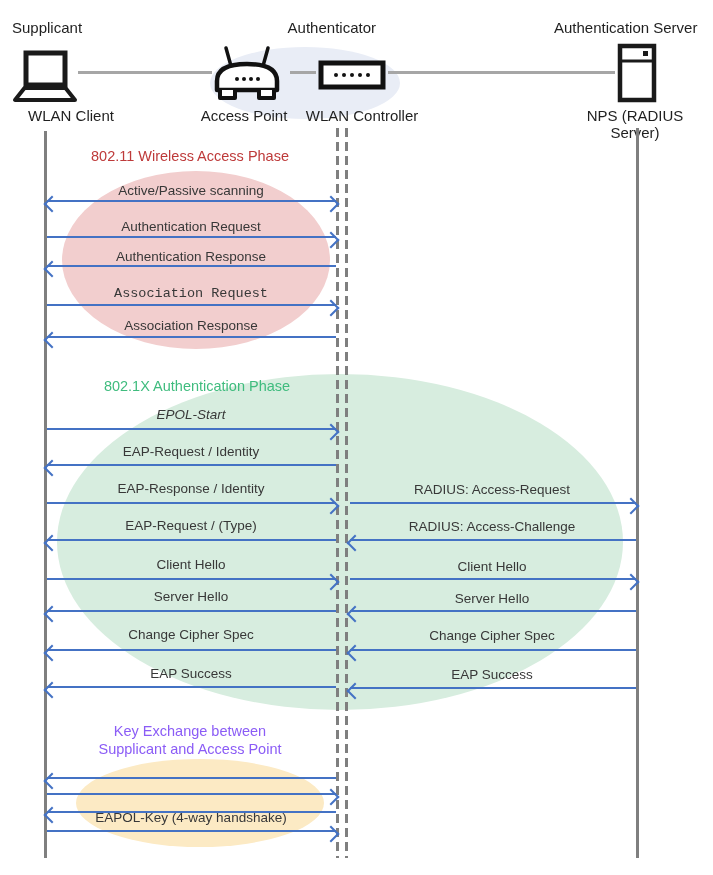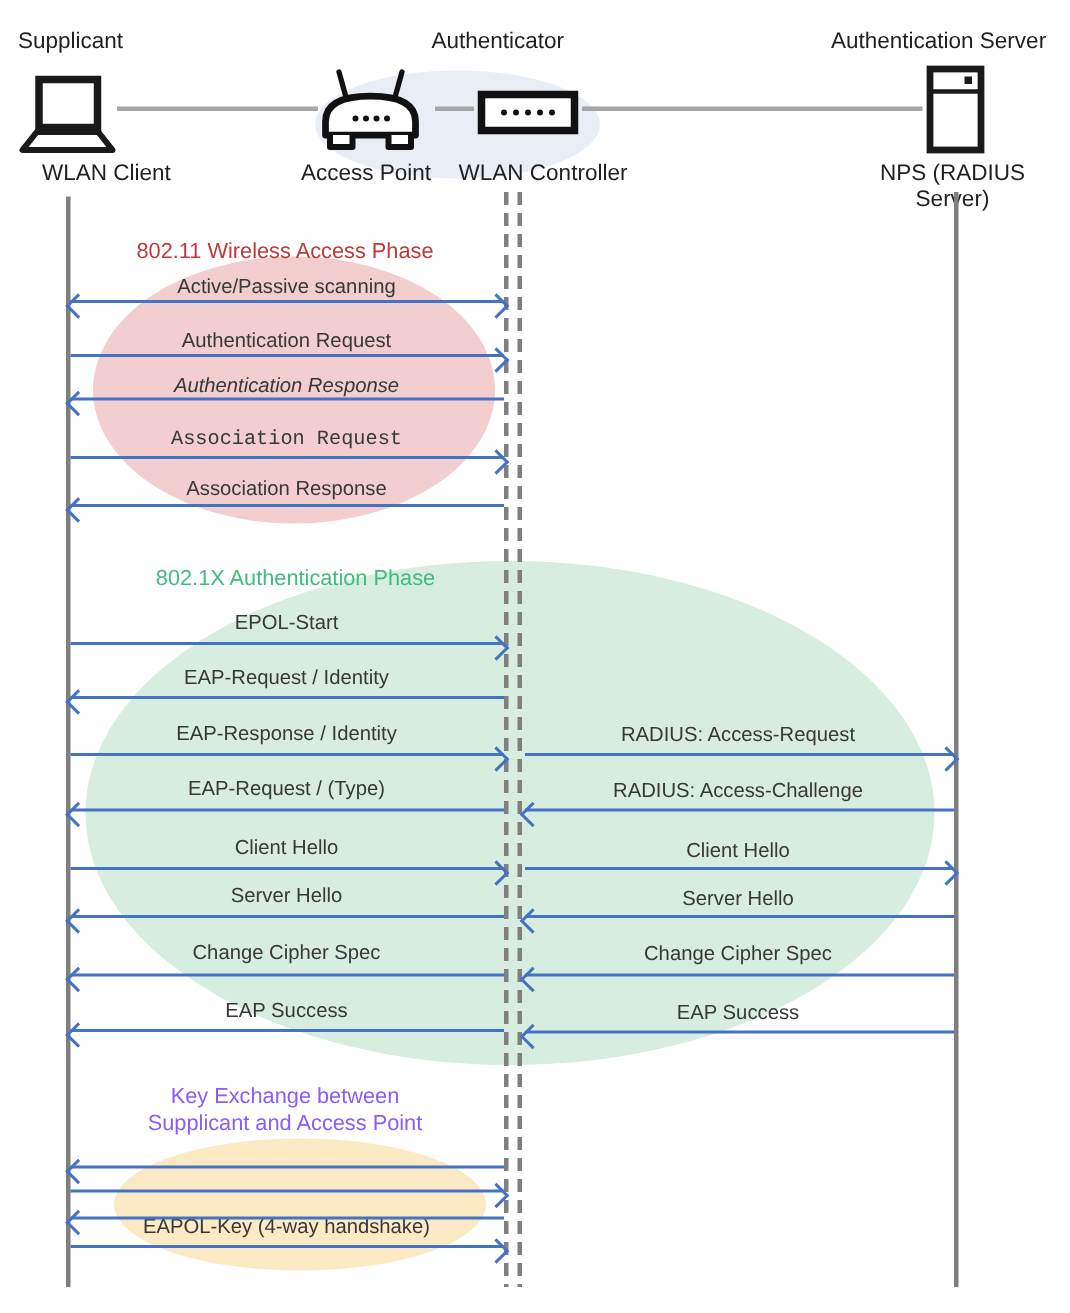--- a/index.html
+++ b/index.html
@@ -94,43 +94,43 @@
   <div class="node-label" style="left:0px;top:107px;width:100px;margin-left:21px;">WLAN Client</div>
   <div class="node-label" style="left:184px;top:107px;width:120px;">Access Point</div>
   <div class="node-label" style="left:297px;top:107px;width:130px;">WLAN Controller</div>
   <div class="node-label" style="left:560px;top:107px;width:150px;">NPS (RADIUS Server)</div>
 
   <div class="lifeline" style="left:44px;top:131px;height:727px;"></div>
   <div class="lifeline dashed" style="left:336px;top:128px;height:730px;"></div>
   <div class="lifeline dashed" style="left:345px;top:128px;height:730px;"></div>
   <div class="lifeline" style="left:636px;top:128px;height:730px;"></div>
 
-  <div class="phase-title" style="left:60px;top:147px;width:260px;color:#be3a3a;margin-top:12px;">802.11 Wireless Access Phase</div>
+  <div class="phase-title" style="left:60px;top:147px;width:260px;color:#be3a3a;">802.11 Wireless Access Phase</div>
   <div class="phase-title" style="left:67px;top:377px;width:260px;color:#3fbc7e;">802.1X Authentication Phase</div>
   <div class="phase-title" style="left:60px;top:722px;width:260px;color:#8b5cf6;">
     <div>Key Exchange between</div>
     <div>Supplicant and Access Point</div>
   </div>
 
   <div class="msg-label seg-left" style="top:183px;">Active/Passive scanning</div>
   <div class="arrow seg-left dir-both" style="top:200px;"></div>
 
   <div class="msg-label seg-left" style="top:219px;">Authentication Request</div>
   <div class="arrow seg-left dir-right" style="top:236px;"></div>
 
-  <div class="msg-label seg-left" style="top:249px;font-style:italic;">Authentication Response</div>
+  <div class="msg-label seg-left" style="top:249px;">Authentication Response</div>
   <div class="arrow seg-left dir-left" style="top:265px;"></div>
 
   <div class="msg-label seg-left" style="top:286px;font-family:Liberation Mono, monospace;">Association Request</div>
   <div class="arrow seg-left dir-right" style="top:304px;"></div>
 
   <div class="msg-label seg-left" style="top:318px;">Association Response</div>
   <div class="arrow seg-left dir-left" style="top:336px;"></div>
 
-  <div class="msg-label seg-left" style="top:407px;">EPOL-Start</div>
+  <div class="msg-label seg-left" style="top:407px;font-style:italic;">EPOL-Start</div>
   <div class="arrow seg-left dir-right" style="top:428px;"></div>
 
   <div class="msg-label seg-left" style="top:444px;">EAP-Request / Identity</div>
   <div class="arrow seg-left dir-left" style="top:464px;"></div>
 
   <div class="msg-label seg-left" style="top:481px;">EAP-Response / Identity</div>
   <div class="arrow seg-left dir-right" style="top:502px;"></div>
 
   <div class="msg-label seg-left" style="top:518px;">EAP-Request / (Type)</div>
   <div class="arrow seg-left dir-left" style="top:539px;"></div>

